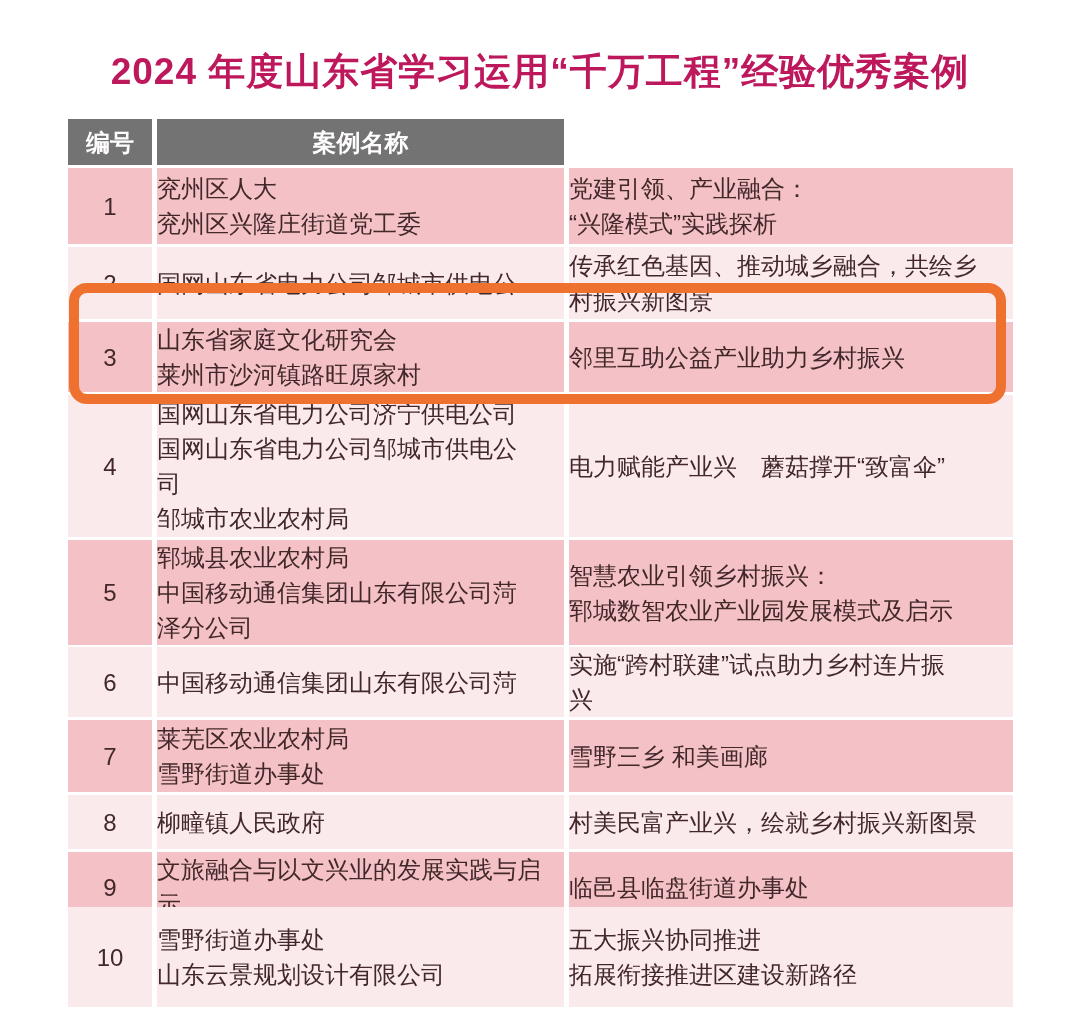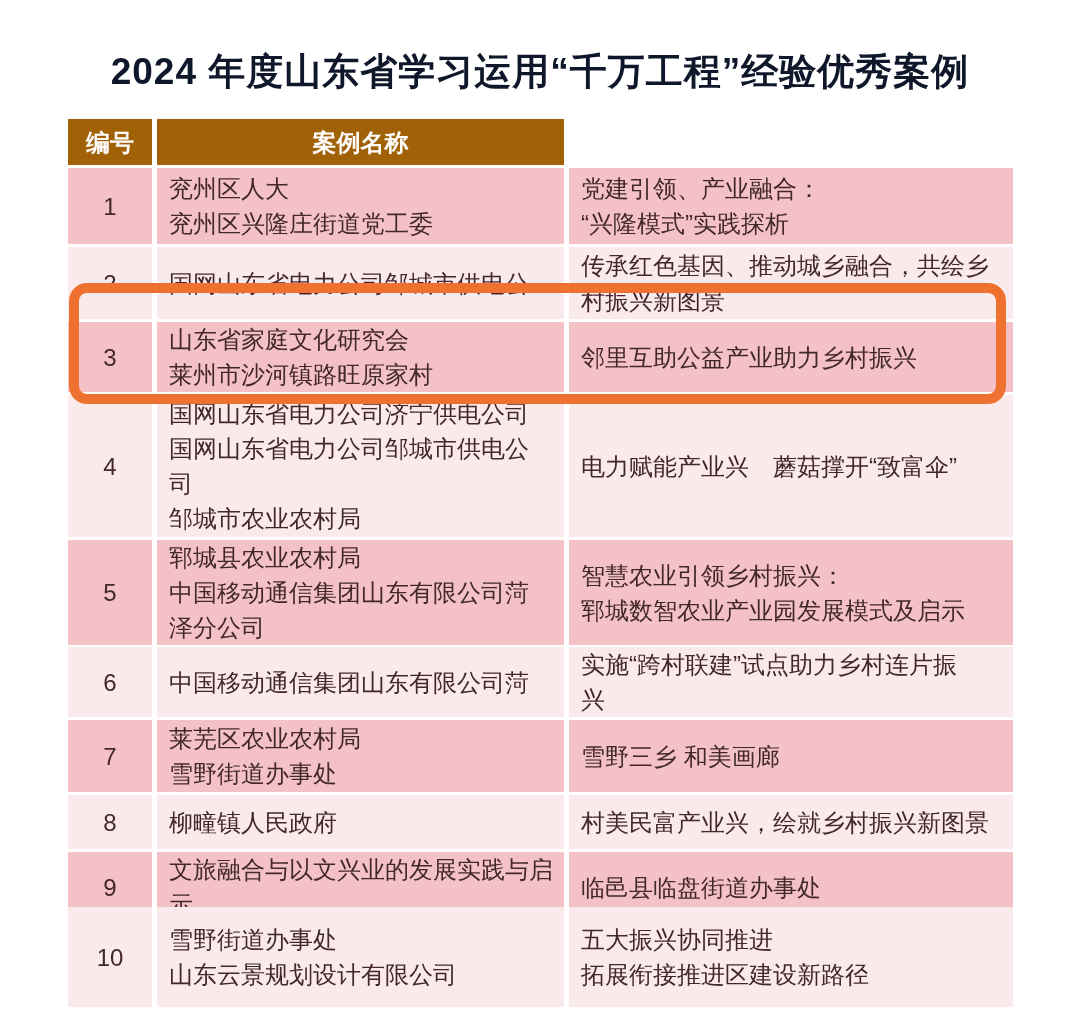--- a/index.html
+++ b/index.html
@@ -9,21 +9,21 @@
     background: #ffffff;
     position: relative;
     overflow: hidden;
     font-family: "Liberation Sans", sans-serif;
   }
   .title {
     margin: 50px 0 0 0;
     text-align: center;
     font-size: 37px;
     font-weight: 700;
-    color: #0f172a;
+    color: #be185d;
     letter-spacing: 1px;
     line-height: 44px;
   }
   .tbl {
     margin: 25px 0 0 68px;
     width: 945px;
   }
   .row {
     display: grid;
     grid-template-columns: 84px 407px 1fr;
@@ -34,28 +34,28 @@
     display: flex;
     align-items: center;
     height: 100%;
     box-sizing: border-box;
     font-size: 24px;
     line-height: 35px;
     color: #42282b;
   }
   .thead { height: 46px; }
   .thead .cell {
-    background: #a16207;
+    background: #737373;
     color: #fffdfd;
     font-weight: 700;
     justify-content: center;
     font-size: 24px;
   }
   .no-cell { justify-content: center; }
-  .unit-cell, .case-cell { padding-left: 12px; }
+  .unit-cell, .case-cell { }
   .cell span { white-space: pre-line; }
   .r-pink  .cell { background: #f4c2c6; }
   .r-light .cell { background: #fbeaec; }
   .highlight-box {
     position: absolute;
     left: 69px;
     top: 283px;
     width: 937px;
     height: 121px;
     border: 10px solid #ef7130;

